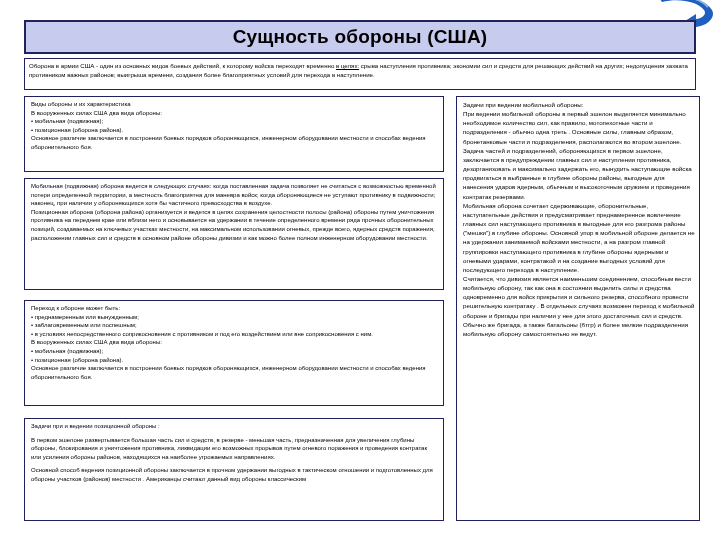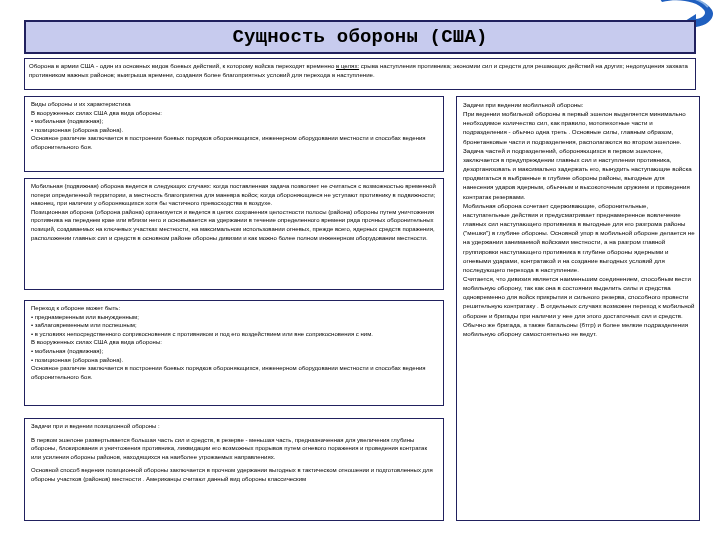--- a/index.html
+++ b/index.html
@@ -33,21 +33,20 @@
     left: 24px;
     top: 20px;
     width: 672px;
     height: 34px;
     background: #c7cbee;
     border: 2px solid #21215e;
     box-sizing: border-box;
     display: flex;
     align-items: center;
     justify-content: center;
-    font-family: Liberation Mono, monospace;
   }
   #title-text {
     font-size: 19px;
     font-weight: bold;
     color: #000000;
     letter-spacing: 0.2px;
     white-space: nowrap;
   }
 
   

